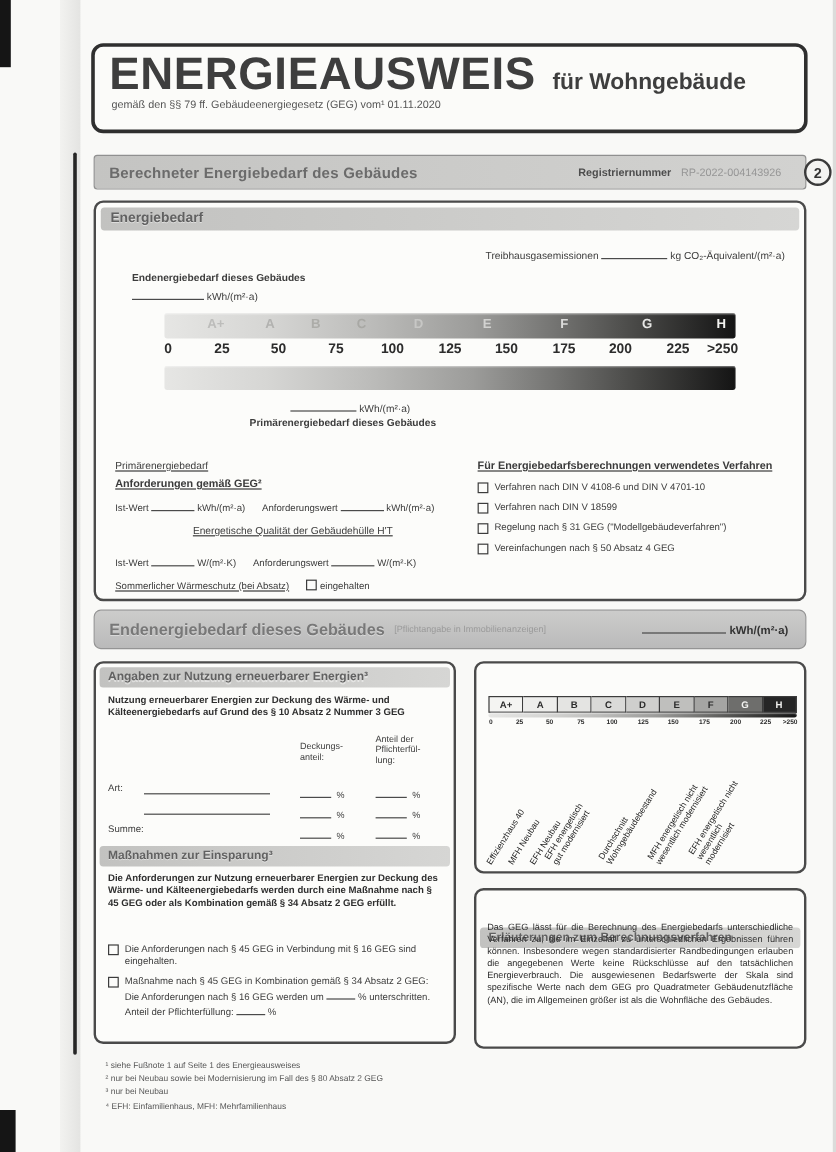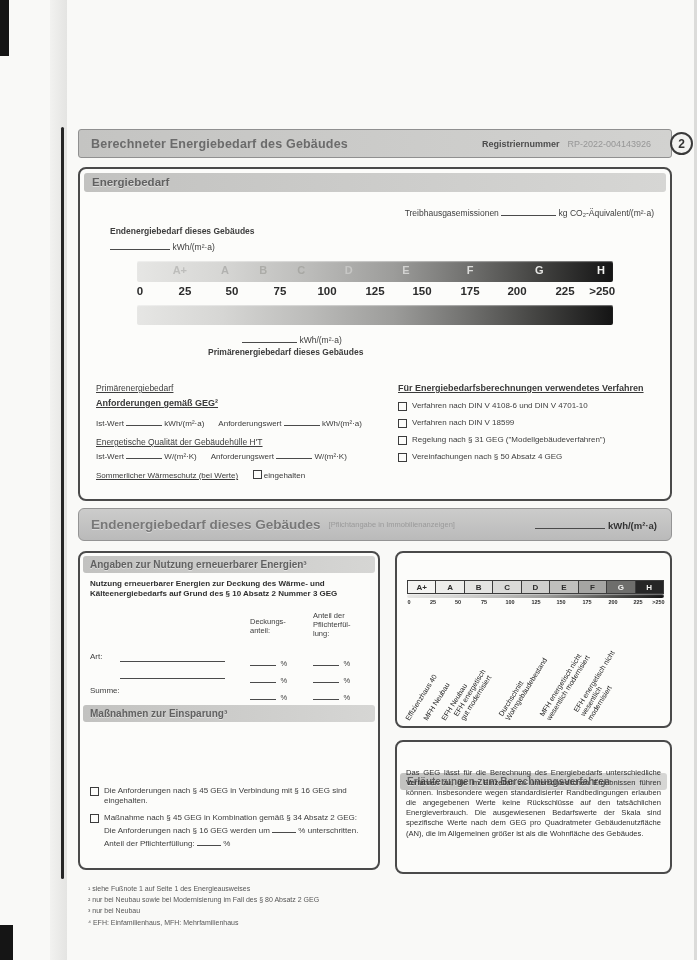--- a/index.html
+++ b/index.html
@@ -105,20 +105,27 @@
 <body>
 
 <div class="page">
 
   <div class="abs scan-band"></div>
   <div class="abs scan-tl"></div>
   <div class="abs scan-line"></div>
   <div class="abs scan-bl"></div>
   <div class="abs scan-r"></div>
 
+  <div class="abs hbox">
+    <div class="titlerow">
+      <span class="h1">ENERGIEAUSWEIS</span>
+      <span class="h1sub">für Wohngebäude</span>
+    </div>
+    <div class="law">gemäß den §§ 79 ff. Gebäudeenergiegesetz (GEG) vom¹ 01.11.2020</div>
+  </div>
 
   <div class="abs sbar">
     <span class="sbar-title">Berechneter Energiebedarf des Gebäudes</span>
     <span class="reg-label">Registriernummer</span>
     <span class="reg-value">RP-2022-004143926</span>
   </div>
   <div class="abs badge">2</div>
 
   <div class="abs box ebox">
     <div class="strip big">Energiebedarf</div>
@@ -172,32 +179,32 @@
       <div class="ul b" style="font-size:9px;margin-bottom:8px;">Anforderungen gemäß GEG²</div>
       <div class="vrow">
         <span>Ist-Wert</span>
         <span class="blank w36"></span>
         <span>kWh/(m²·a)</span>
         <span class="gap"></span>
         <span>Anforderungswert</span>
         <span class="blank w36"></span>
         <span>kWh/(m²·a)</span>
       </div>
-      <div class="ul t85" style="margin-bottom:2px;">Energetische Qualität der Gebäudehülle H'T</div>
+      <div class="ul t85" style="margin-bottom:15px;text-align:center;">Energetische Qualität der Gebäudehülle H'T</div>
       <div class="vrow">
         <span>Ist-Wert</span>
         <span class="blank w36"></span>
         <span>W/(m²·K)</span>
         <span class="gap"></span>
         <span>Anforderungswert</span>
         <span class="blank w36"></span>
         <span>W/(m²·K)</span>
       </div>
       <div class="vrow" style="margin-top:2px;">
-        <span class="ul">Sommerlicher Wärmeschutz (bei Werte)</span>
+        <span class="ul">Sommerlicher Wärmeschutz (bei Absatz)</span>
         <span class="gap"></span>
         <span class="cbx" style="vertical-align:-1px;"></span>
         <span>eingehalten</span>
       </div>
     </div>
 
     <div class="abs" style="left:318px;top:214px;width:264px;">
       <div class="ul b" style="font-size:9px;margin-bottom:8px;">Für Energiebedarfsberechnungen verwendetes Verfahren</div>
       <div class="vitem">
         <span class="cbx"></span>
@@ -244,20 +251,21 @@
 
     <span class="abs blank w105" style="left:40px;top:116px;"></span>
     <span class="abs" style="left:170px;top:116px;"><span class="blank w26"></span> <span class="pct">%</span></span>
     <span class="abs" style="left:233px;top:116px;"><span class="blank w26"></span> <span class="pct">%</span></span>
 
     <div class="abs t8" style="left:10px;top:133px;">Summe:</div>
     <span class="abs" style="left:170px;top:133px;"><span class="blank w26"></span> <span class="pct">%</span></span>
     <span class="abs" style="left:233px;top:133px;"><span class="blank w26"></span> <span class="pct">%</span></span>
 
     <div class="strip" style="top:152px;font-size:10px;">Maßnahmen zur Einsparung³</div>
+    <div class="abs t8 b" style="left:10px;right:8px;top:174px;line-height:1.3;color:#2f2f2f;">Die Anforderungen zur Nutzung erneuerbarer Energien zur Deckung des Wärme- und Kälteenergiebedarfs werden durch eine Maßnahme nach § 45 GEG oder als Kombination gemäß § 34 Absatz 2 GEG erfüllt.</div>
 
     <div class="vitem abs" style="left:10px;right:8px;top:233px;">
       <span class="cbx"></span>
       <span>Die Anforderungen nach § 45 GEG in Verbindung mit § 16 GEG sind eingehalten.</span>
     </div>
     <div class="vitem abs" style="left:10px;right:8px;top:260px;">
       <span class="cbx"></span>
       <span>
         <span>Maßnahme nach § 45 GEG in Kombination gemäß § 34 Absatz 2 GEG: Die Anforderungen nach § 16 GEG werden um</span>
         <span class="blank w24"></span>

